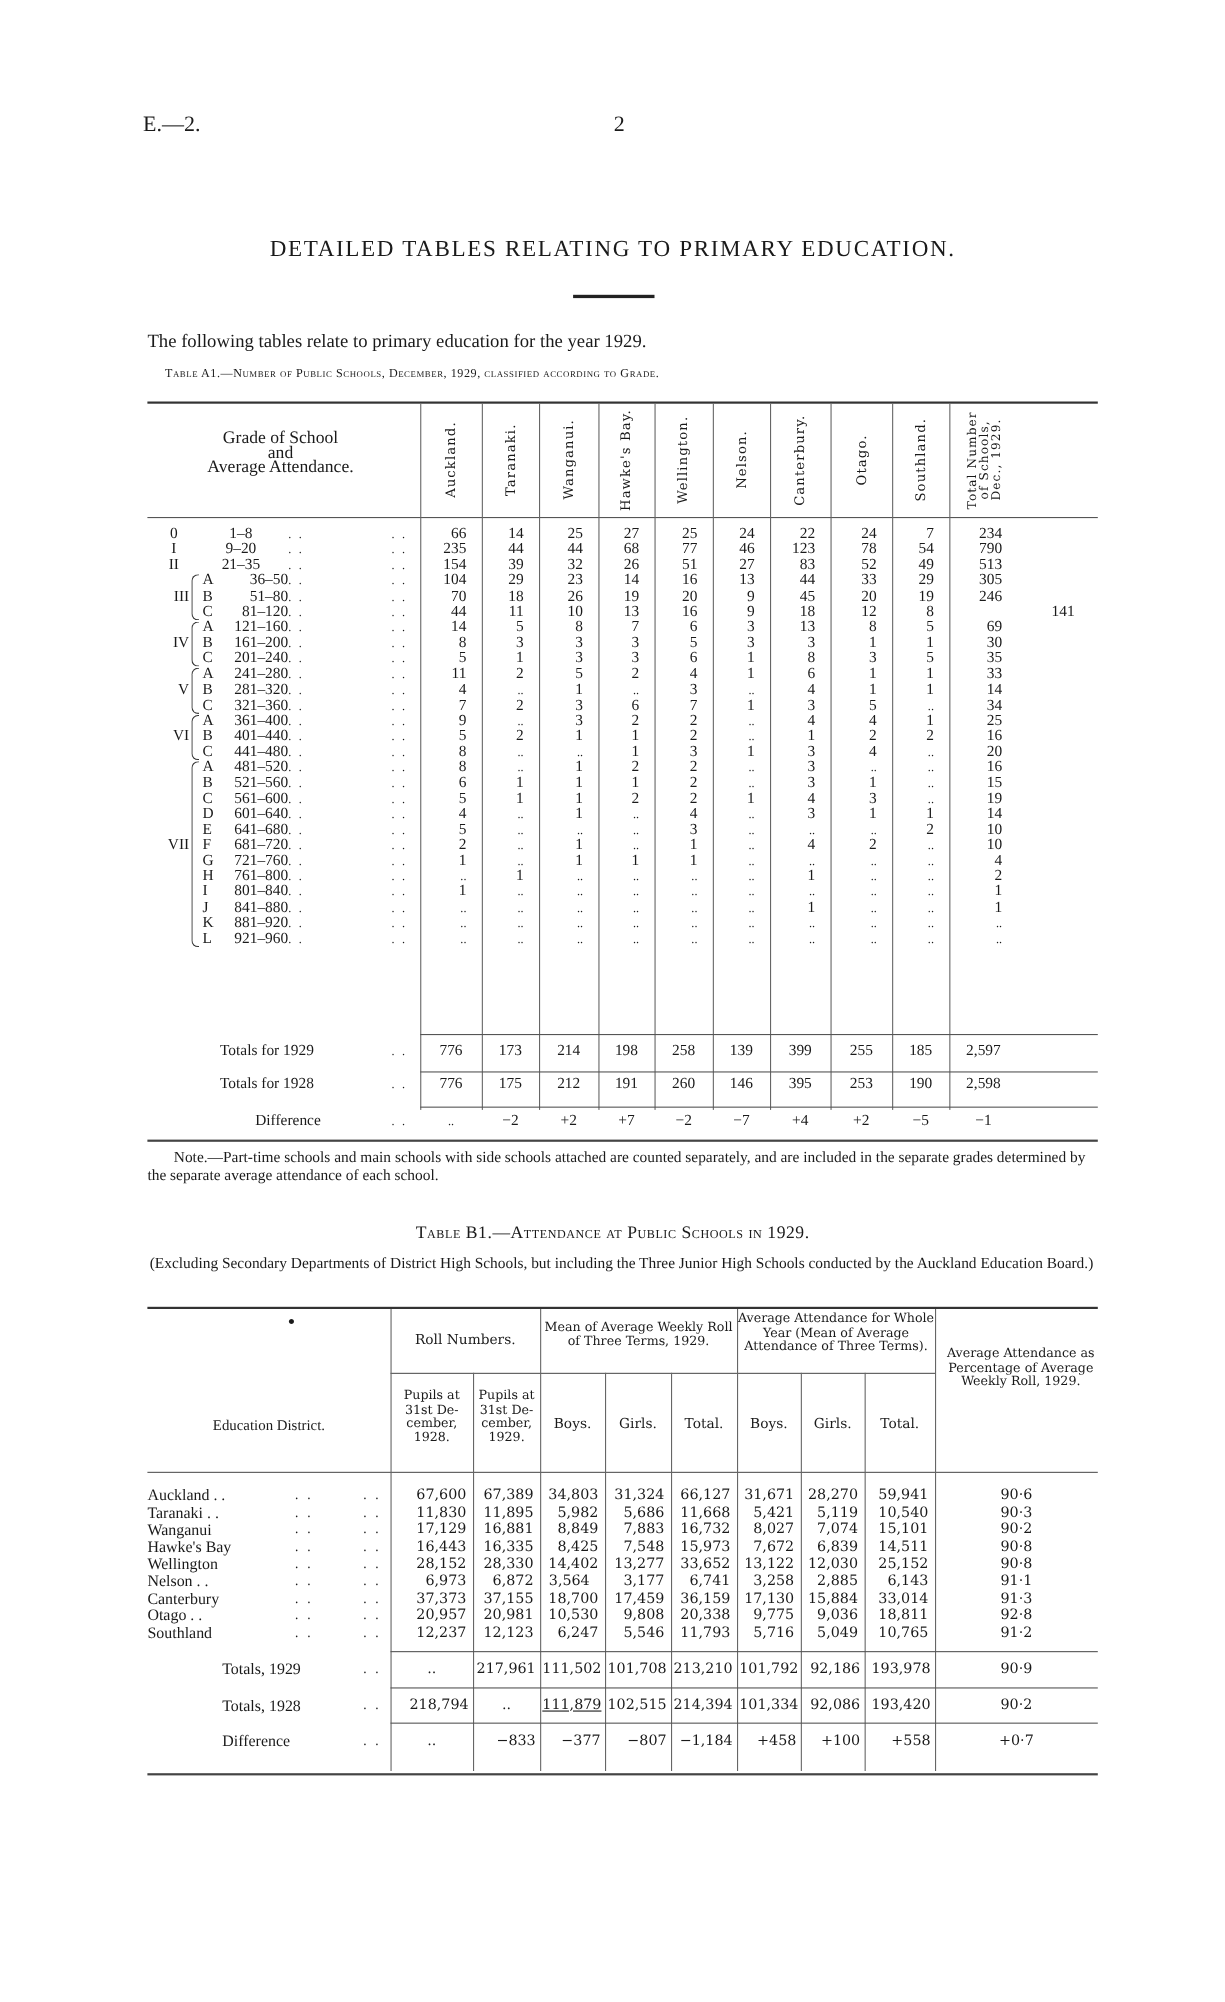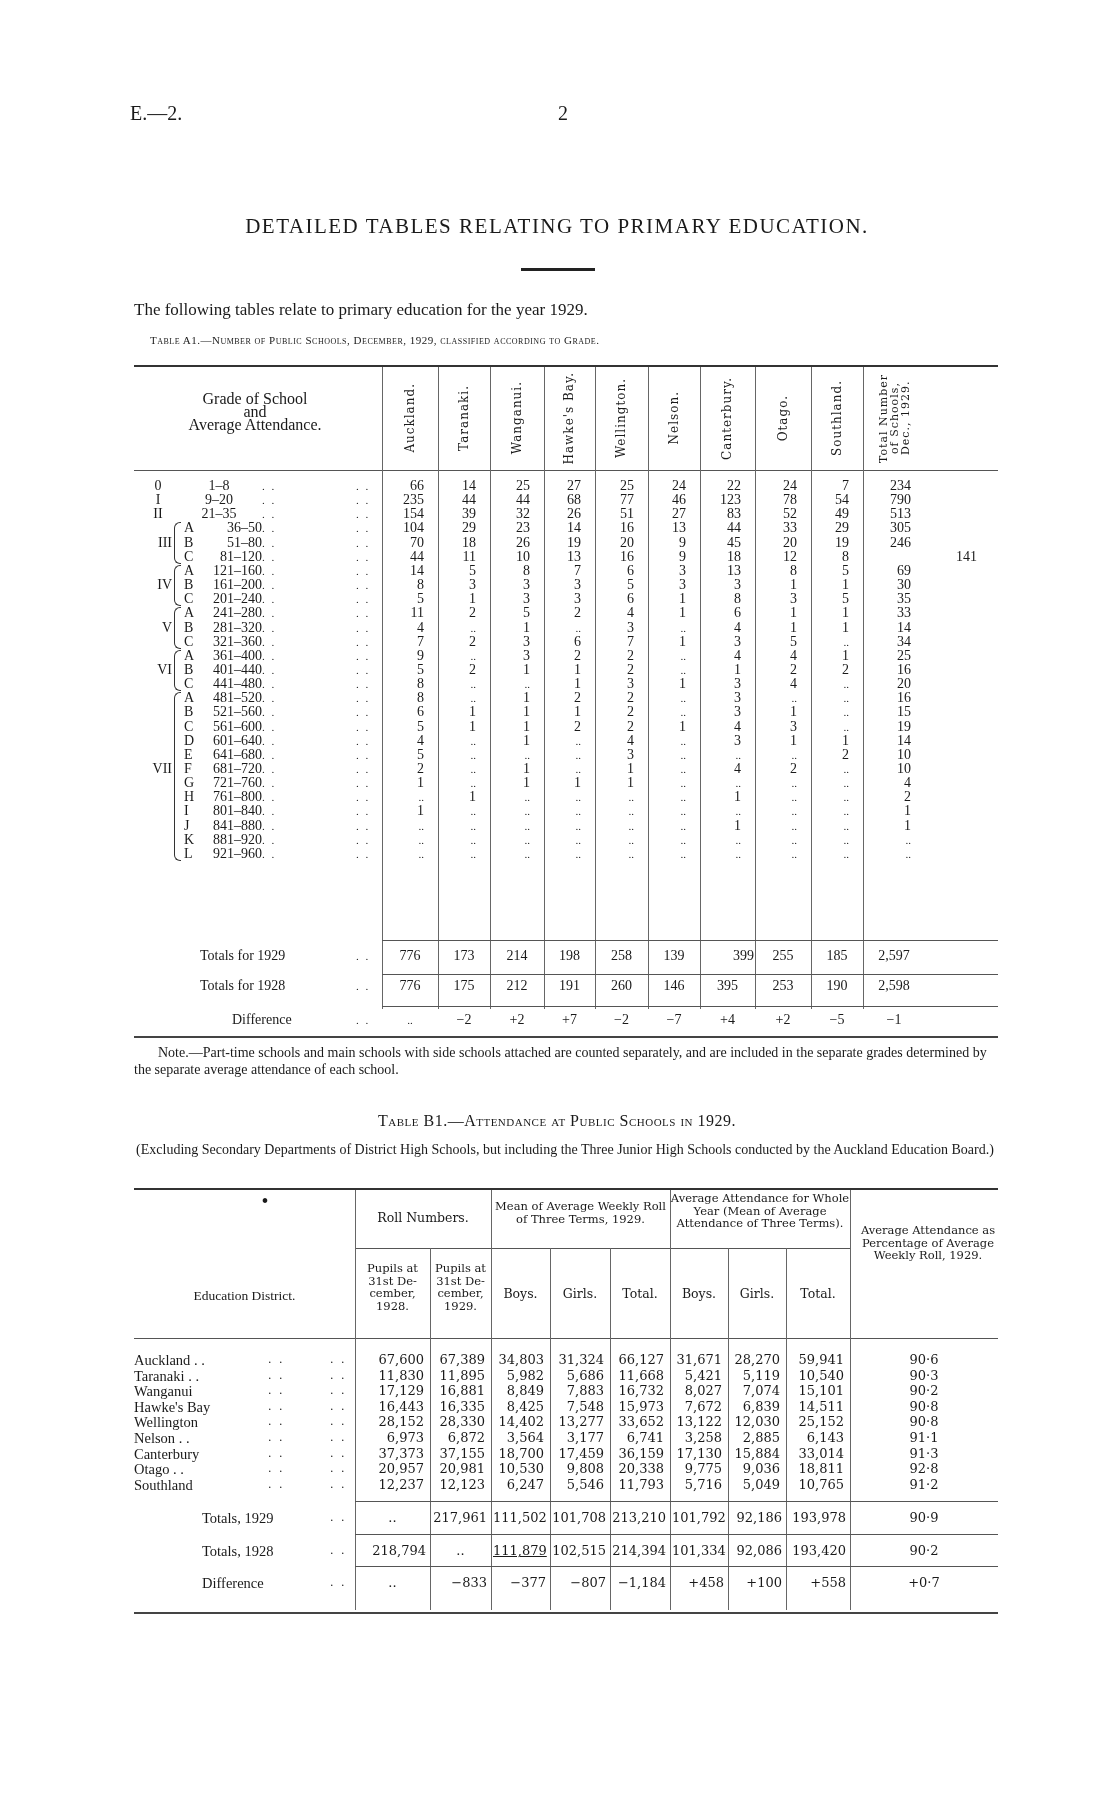--- a/index.html
+++ b/index.html
@@ -534,21 +534,21 @@
     <div class="rule" style="left: 382px; top: 940px; width: 616px;"></div>
     <div class="row" style="left: 0px; top: 948px; width: 1114px;">
       <div style="left: 200px; position: absolute;">Totals for 1929</div>
       <div class="dots" style="left: 356px; position: absolute; font-size: 11px;">. .</div>
       <div class="cell" style="left: 382px; width: 56px; text-align: center;">776</div>
       <div class="cell" style="left: 438px; width: 52px; text-align: center;">173</div>
       <div class="cell" style="left: 490px; width: 54px; text-align: center;">214</div>
       <div class="cell" style="left: 544px; width: 51px; text-align: center;">198</div>
       <div class="cell" style="left: 595px; width: 53px; text-align: center;">258</div>
       <div class="cell" style="left: 648px; width: 52px; text-align: center;">139</div>
-      <div class="cell" style="left: 700px; width: 55px; text-align: center; padding-left: 16px;">399</div>
+      <div class="cell" style="left: 700px; width: 55px; text-align: center;">399</div>
       <div class="cell" style="left: 755px; width: 56px; text-align: center;">255</div>
       <div class="cell" style="left: 811px; width: 52px; text-align: center;">185</div>
       <div class="cell" style="left: 863px; width: 62px; text-align: center;">2,597</div>
     </div>
     <div class="rule" style="left: 382px; top: 974px; width: 616px;"></div>
     <div class="row" style="left: 0px; top: 978px; width: 1010px;">
       <div style="left: 200px; position: absolute;">Totals for 1928</div>
       <div class="dots" style="left: 356px; position: absolute; font-size: 11px;">. .</div>
       <div class="cell" style="left: 382px; width: 56px; text-align: center;">776</div>
       <div class="cell" style="left: 438px; width: 52px; text-align: center;">175</div>
@@ -680,21 +680,21 @@
       <div class="bcell" style="left: 728px; width: 52px;">12,030</div>
       <div class="bcell" style="left: 786px; width: 58px;">25,152</div>
       <div class="bcell" style="left: 850px; width: 148px; text-align: center;">90·8</div>
     </div>
     <div class="brow" style="left: 0px; top: 1430px; width: 1114px;">
       <div class="bname" style="left: 134px;">Nelson   . .</div>
       <div class="dots" style="left: 268px; position: absolute; font-size: 11px;">. .</div>
       <div class="dots" style="left: 330px; position: absolute; font-size: 11px;">. .</div>
       <div class="bcell" style="left: 355px; width: 69px;">6,973</div>
       <div class="bcell" style="left: 430px; width: 55px;">6,872</div>
-      <div class="bcell" style="left: 491px; width: 53px;">3,564</div>
+      <div class="bcell" style="left: 491px; width: 53px; text-align: center;">3,564</div>
       <div class="bcell" style="left: 550px; width: 54px;">3,177</div>
       <div class="bcell" style="left: 610px; width: 54px;">6,741</div>
       <div class="bcell" style="left: 670px; width: 52px;">3,258</div>
       <div class="bcell" style="left: 728px; width: 52px;">2,885</div>
       <div class="bcell" style="left: 786px; width: 58px;">6,143</div>
       <div class="bcell" style="left: 850px; width: 148px; text-align: center;">91·1</div>
     </div>
     <div class="brow" style="left: 0px; top: 1445.6px; width: 1114px;">
       <div class="bname" style="left: 134px;">Canterbury</div>
       <div class="dots" style="left: 268px; position: absolute; font-size: 11px;">. .</div>

